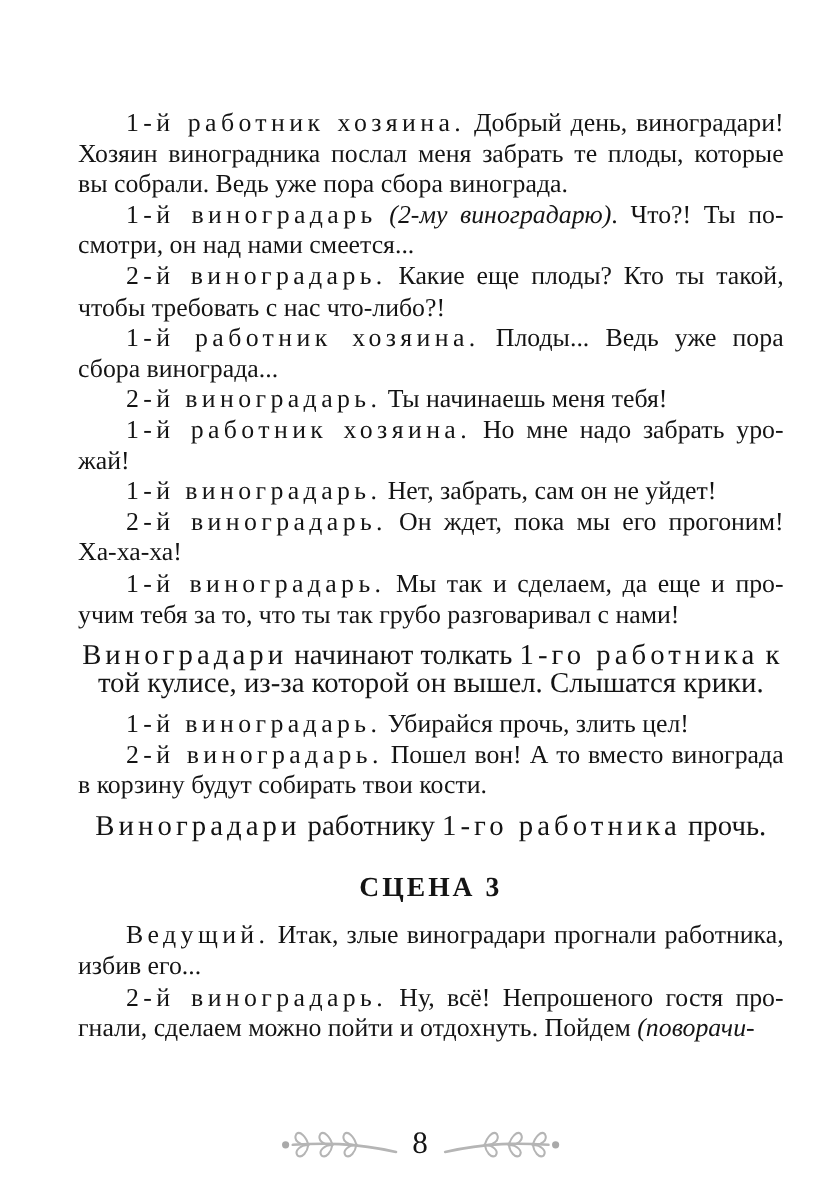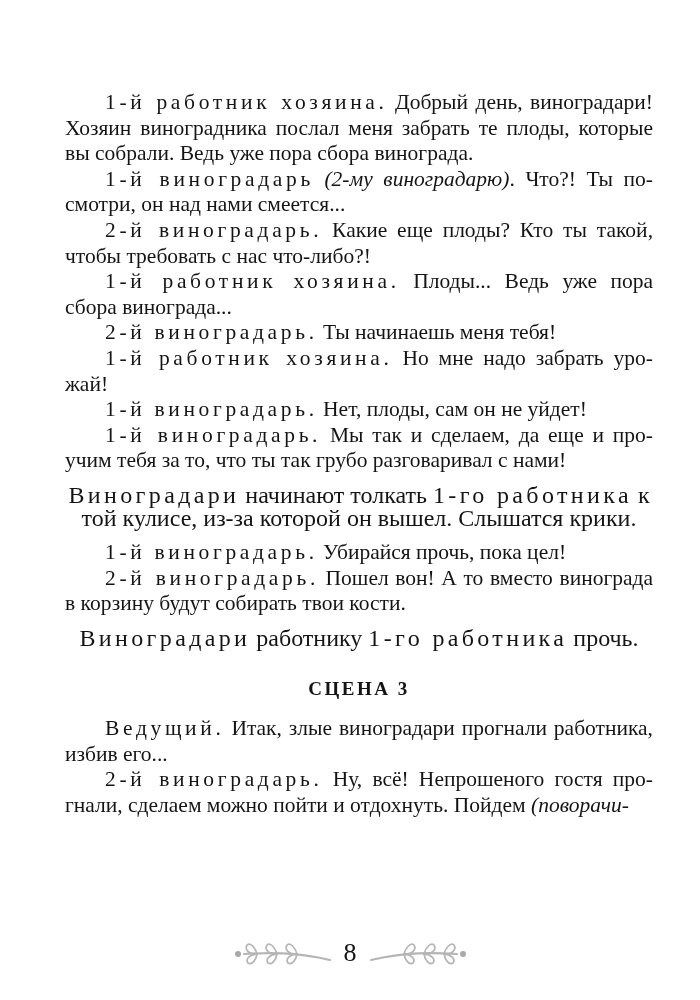--- a/index.html
+++ b/index.html
@@ -28,21 +28,21 @@
   .stage {
     margin:10px 0 9px 0;
     font-size:24px;
     line-height:23.5px;
     text-align:center;
     text-indent:0;
   }
   .stage .ls { letter-spacing:0.14em; }
   .scene-heading {
     margin:25px 0 14px 0;
-    font-size:19px;
+    font-size:23px;
     font-weight:bold;
     text-align:center;
     letter-spacing:2.5px;
     line-height:27px;
   }
   .footer {
     position:absolute;
     left:0; right:0; top:905px;
     display:flex;
     align-items:center;
@@ -71,28 +71,29 @@
 
   <p class="para"><span class="speaker">2-й виноградарь.</span><span> Какие еще плоды? Кто ты такой, чтобы требовать с нас что-либо?!</span></p>
 
   <p class="para"><span class="speaker">1-й работник хозяина.</span><span> Плоды... Ведь уже пора сбора винограда...</span></p>
 
   <p class="para"><span class="speaker">2-й виноградарь.</span><span> Ты начинаешь меня тебя!</span></p>
 
 
   <p class="para"><span class="speaker">1-й работник хозяина.</span><span> Но мне надо забрать уро­жай!</span></p>
 
-  <p class="para"><span class="speaker">1-й виноградарь.</span><span> Нет, плоды, сам он не уйдет!</span></p>
+  <p class="para"><span class="speaker">1-й виноградарь.</span><span> Нет, забрать, сам он не уйдет!</span></p>
 
+  <p class="para"><span class="speaker">2-й виноградарь.</span><span> Он ждет, пока мы его прогоним! Ха-ха-ха!</span></p>
 
   <p class="para"><span class="speaker">1-й виноградарь.</span><span> Мы так и сделаем, да еще и про­учим тебя за то, что ты так грубо разговаривал с нами!</span></p>
 
   <p class="stage"><span class="ls">Виноградари</span><span> начинают толкать </span><span class="ls">1-го работника</span><span> к той кулисе, из-за которой он вышел. Слышатся крики.</span></p>
 
-  <p class="para"><span class="speaker">1-й виноградарь.</span><span> Убирайся прочь, пока цел!</span></p>
+  <p class="para"><span class="speaker">1-й виноградарь.</span><span> Убирайся прочь, злить цел!</span></p>
 
   <p class="para"><span class="speaker">2-й виноградарь.</span><span> Пошел вон! А то вместо винограда в корзину будут собирать твои кости.</span></p>
 
   <p class="stage"><span class="ls">Виноградари</span><span> работнику </span><span class="ls">1-го работника</span><span> прочь.</span></p>
 
   <h2 class="scene-heading">СЦЕНА 3</h2>
 
   <p class="para"><span class="speaker">Ведущий.</span><span> Итак, злые виноградари прогнали работ­ника, избив его...</span></p>
 
   <p class="para"><span class="speaker">2-й виноградарь.</span><span> Ну, всё! Непрошеного гостя про­гнали, сделаем можно пойти и отдохнуть. Пойдем </span><span class="it">(поворачи-</span></p>

